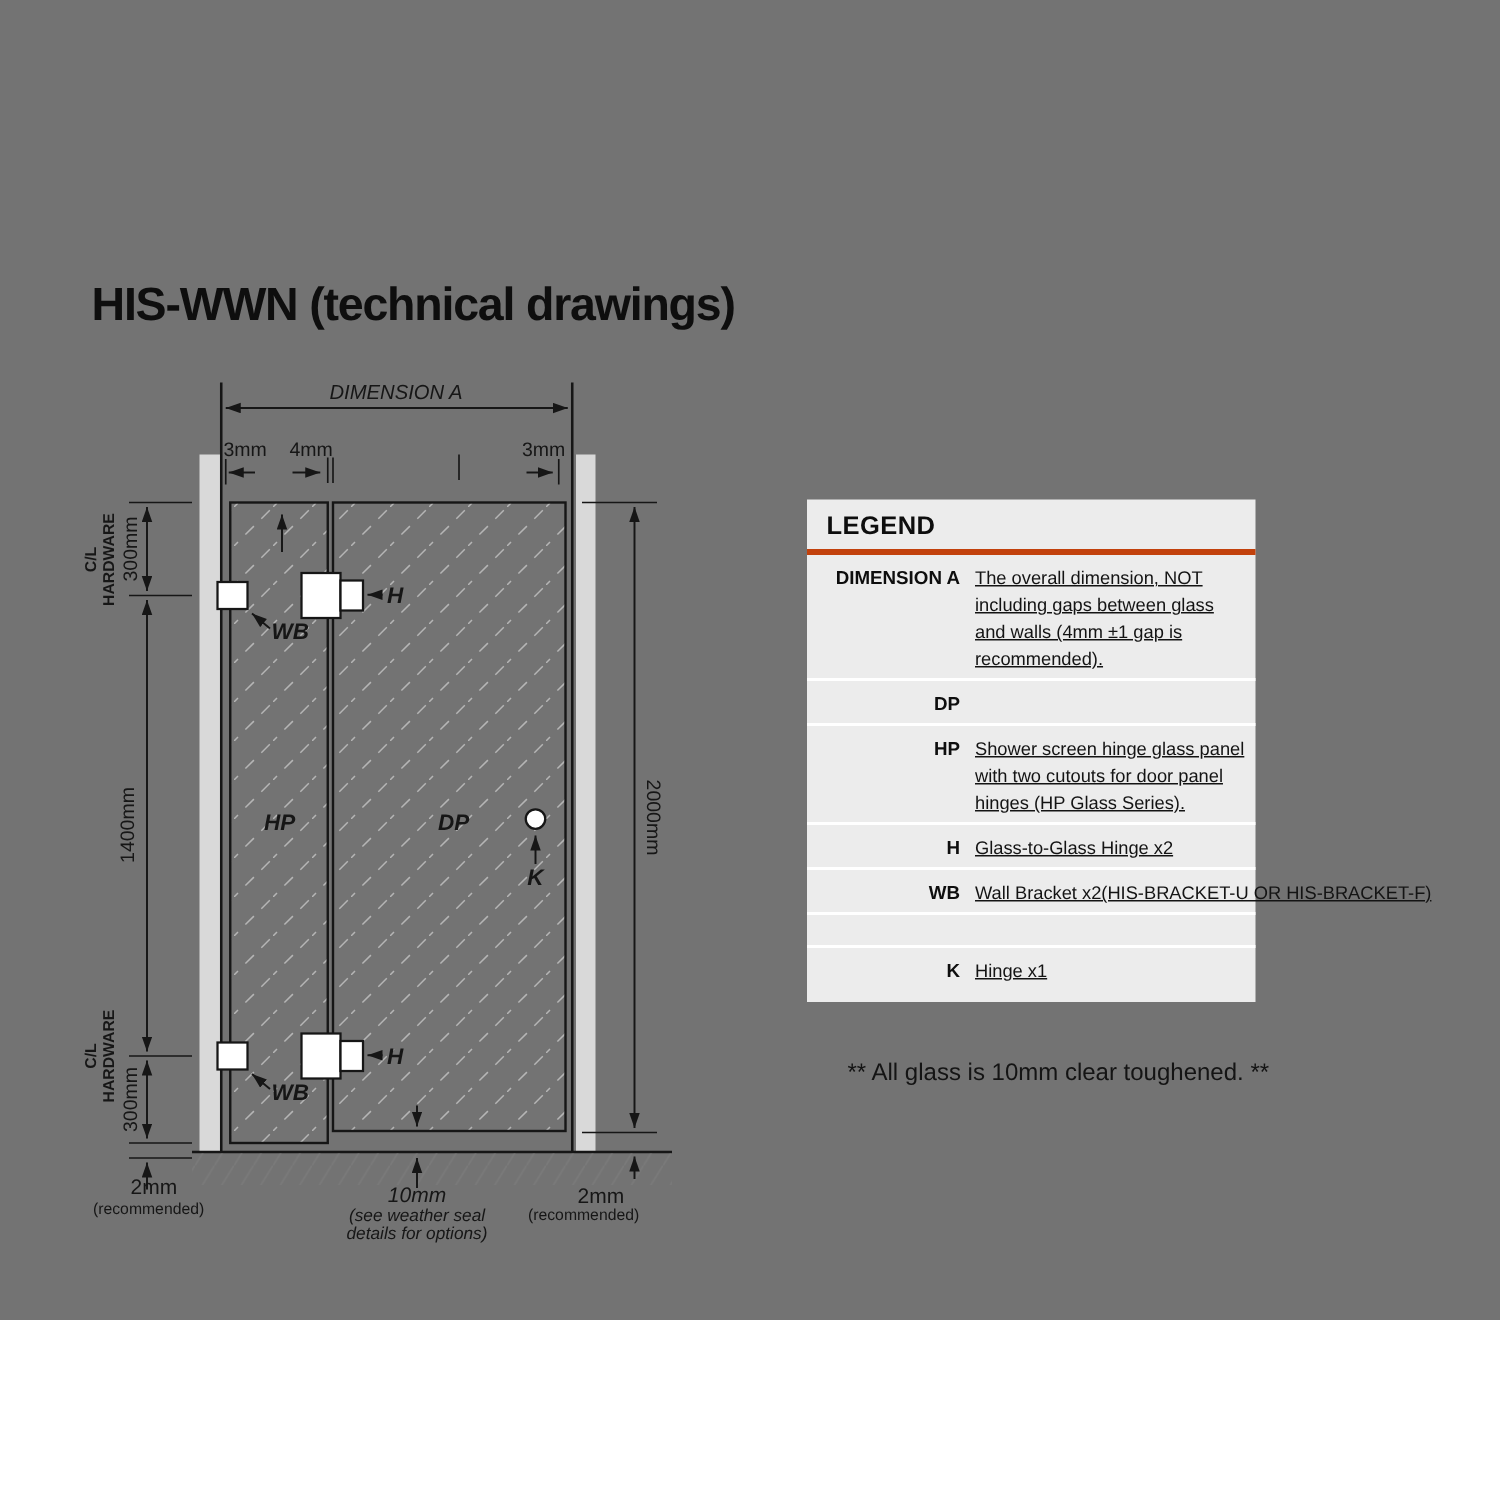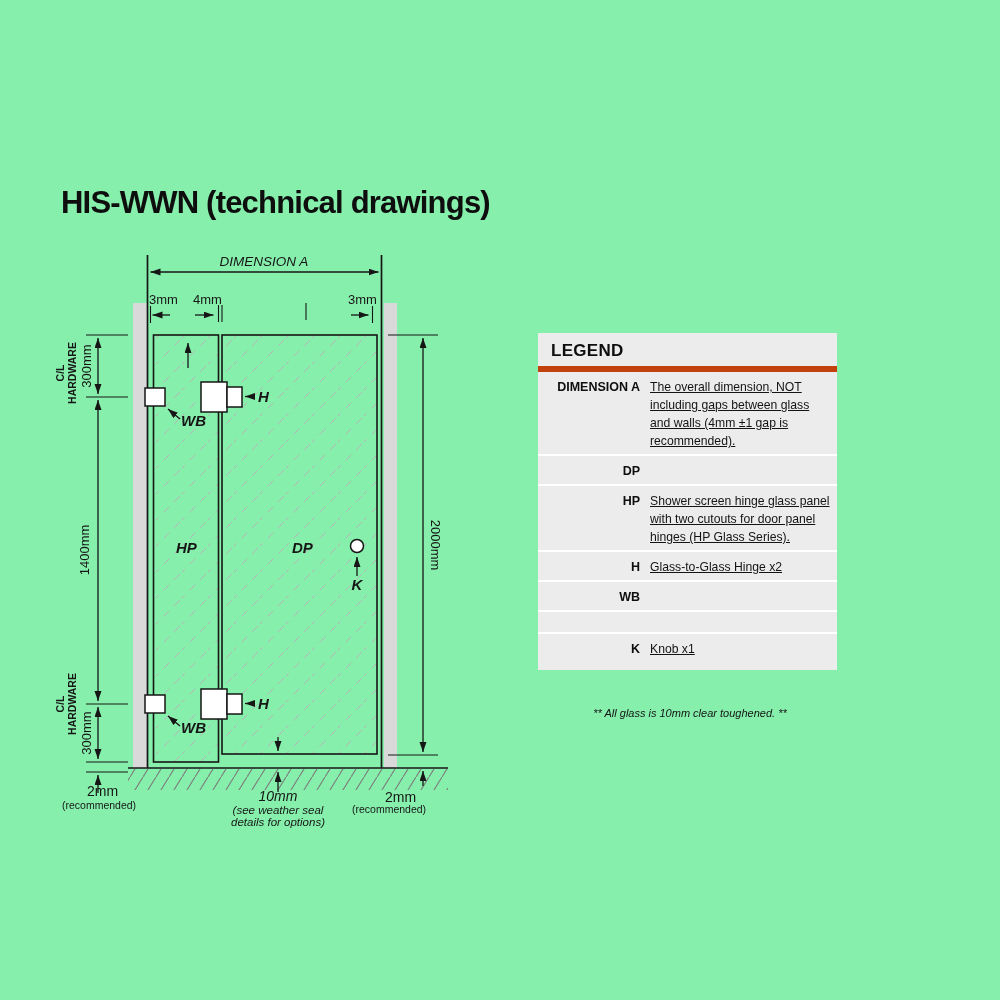--- a/index.html
+++ b/index.html
@@ -1,18 +1,18 @@
 <!DOCTYPE html>
 <html><head>
 <meta charset="utf-8">
 <style>
   html,body{margin:0;padding:0;background:#fff;}
   *{box-sizing:border-box;}
   .canvas{
-    position:relative;width:1000px;height:1000px;background:#86efac;overflow:hidden;
+    position:relative;width:1000px;height:880px;background:#737373;overflow:hidden;
     font-family:"Liberation Sans",sans-serif;color:#161616;
   }
   .page-title{
     position:absolute;left:61px;top:185px;
     font-size:31px;font-weight:bold;letter-spacing:-0.8px;color:#0e0e0e;white-space:nowrap;
   }
   svg.drawing{position:absolute;left:0;top:0;}
   svg.drawing text{font-family:"Liberation Sans",sans-serif;fill:#161616;}
   .ln{stroke:#161616;stroke-width:1.3;fill:none;}
   .thick{stroke-width:1.7;}
@@ -24,31 +24,31 @@
   .small{font-size:10.5px;}
   .tiny{font-size:11.5px;font-style:italic;}
   .lbl{font-size:15px;font-weight:bold;font-style:italic;}
   .dima{font-size:13.5px;font-style:italic;}
   .clh{font-size:10.5px;font-weight:600;}
   .legend{
     position:absolute;left:538px;top:333px;width:299px;background:#ececec;padding-bottom:8px;
   }
   .legend-title{
     font-size:17px;font-weight:bold;letter-spacing:0.3px;
-    padding:8px 12px 5px 13px;border-bottom:6px solid #c2410c;color:#0e0e0e;
+    padding:8px 12px 5px 13px;border-bottom:4px solid #c2410c;color:#0e0e0e;
   }
   .lrow{display:flex;align-items:flex-start;padding:6px 0 4px 12px;border-bottom:2px solid #ffffff;}
   .lrow.last{border-bottom:none;}
   .lk{flex:0 0 90px;text-align:right;font-weight:bold;font-size:12.5px;line-height:17px;white-space:nowrap;padding-top:1px;color:#0e0e0e;}
   .ld{margin-left:10px;width:182px;font-size:12.2px;line-height:18px;color:#141414;text-decoration:underline;}
   .lrow.wb .ld{width:auto;white-space:nowrap;overflow:visible;}
   .lrow.empty{height:22px;padding-top:0;padding-bottom:0;}
   .footnote{
     position:absolute;left:565px;top:707px;width:250px;text-align:center;
-    font-size:11px;font-style:italic;color:#141414;white-space:nowrap;
+    font-size:16px;color:#141414;white-space:nowrap;
   }
 </style>
 </head>
 <body>
 
 <div class="canvas">
 
   <div class="page-title">HIS-WWN (technical drawings)</div>
 
   <svg class="drawing" width="1000" height="1000" viewBox="0 0 1000 1000">
@@ -171,26 +171,27 @@
     <div class="lrow">
       <div class="lk">HP</div>
       <div class="ld">Shower screen hinge glass panel with two cutouts for door panel hinges (HP Glass Series).</div>
     </div>
     <div class="lrow">
       <div class="lk">H</div>
       <div class="ld">Glass-to-Glass Hinge x2</div>
     </div>
     <div class="lrow wb">
       <div class="lk">WB</div>
+      <div class="ld">Wall Bracket x2(HIS-BRACKET-U OR HIS-BRACKET-F)</div>
     </div>
     <div class="lrow empty">
       <div class="lk"></div>
       <div class="ld"></div>
     </div>
     <div class="lrow last">
       <div class="lk">K</div>
-      <div class="ld">Knob x1</div>
+      <div class="ld">Hinge x1</div>
     </div>
   </div>
 
   <div class="footnote">** All glass is 10mm clear toughened. **</div>
 
 </div>
 
 </body></html>

